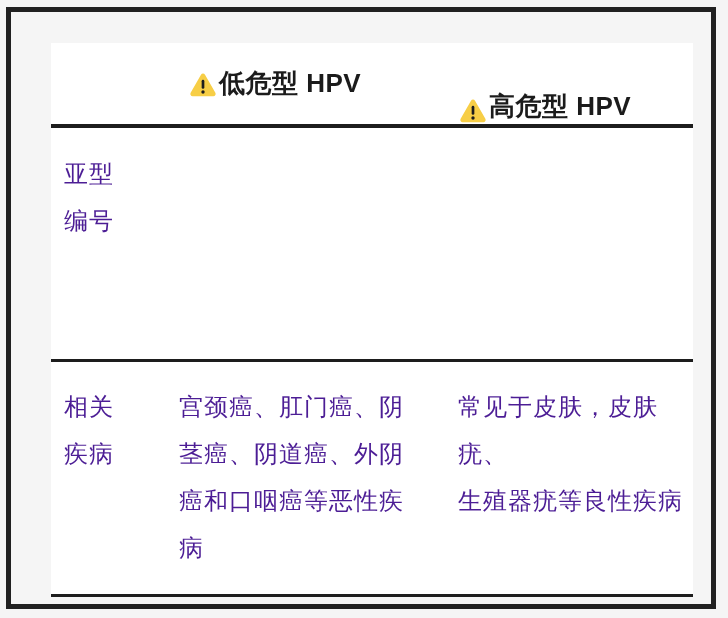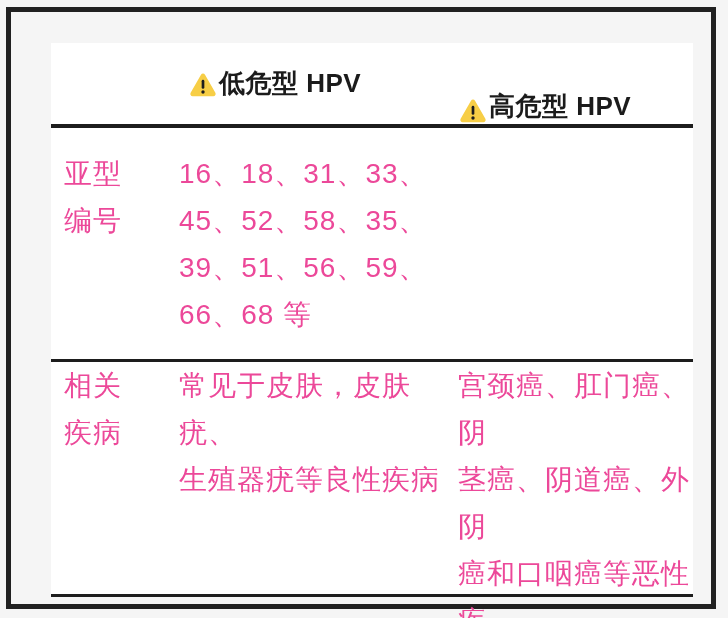--- a/index.html
+++ b/index.html
@@ -54,26 +54,26 @@
   }
   .hline { width: 100%; background: #1d1d1d; }
   .hline.thick { height: 4px; }
   .hline.mid { height: 3px; }
   .hline.bottom { height: 3px; }
   .trow {
     display: grid;
     grid-template-columns: 128px 279px 235px;
   }
   .trow.row1 { height: 231px; padding-top: 22px; }
-  .trow.row2 { height: 232px; }
+  .trow.row2 { height: 232px; padding-top: 21px; }
   .cell {
-    font-size: 28px;
+    font-size: 24px;
     line-height: 47px;
     letter-spacing: 1px;
-    color: #ec4899;
+    color: #4c1d95;
     white-space: pre-line;
   }
   .cell.label { padding-left: 13px; }
 </style>
 </head>
 <body>
 
 <div class="page">
   <div class="frame">
     <div class="card">
@@ -100,36 +100,32 @@
           </span>
           <span>高危型 HPV</span>
         </div>
       </div>
 
       <div class="hline thick"></div>
 
       <div class="trow row1">
         <div class="cell label">亚型
 编号</div>
-        <div class="cell body">16、18、31、33、
-45、52、58、35、
-39、51、56、59、
-66、68 等</div>
       </div>
 
       <div class="hline mid"></div>
 
       <div class="trow row2">
         <div class="cell label">相关
 疾病</div>
-        <div class="cell body">常见于皮肤，皮肤疣、
-生殖器疣等良性疾病</div>
         <div class="cell body">宫颈癌、肛门癌、阴
 茎癌、阴道癌、外阴
 癌和口咽癌等恶性疾
 病</div>
+        <div class="cell body">常见于皮肤，皮肤疣、
+生殖器疣等良性疾病</div>
       </div>
 
       <div class="hline bottom"></div>
 
     </div>
   </div>
 </div>
 
 </body></html>

